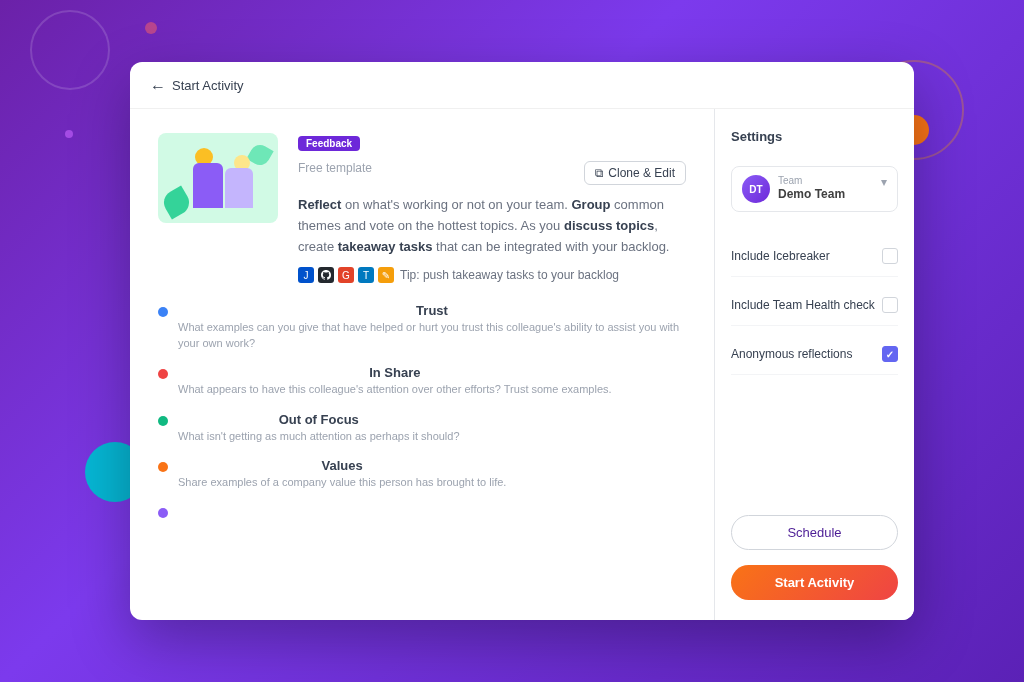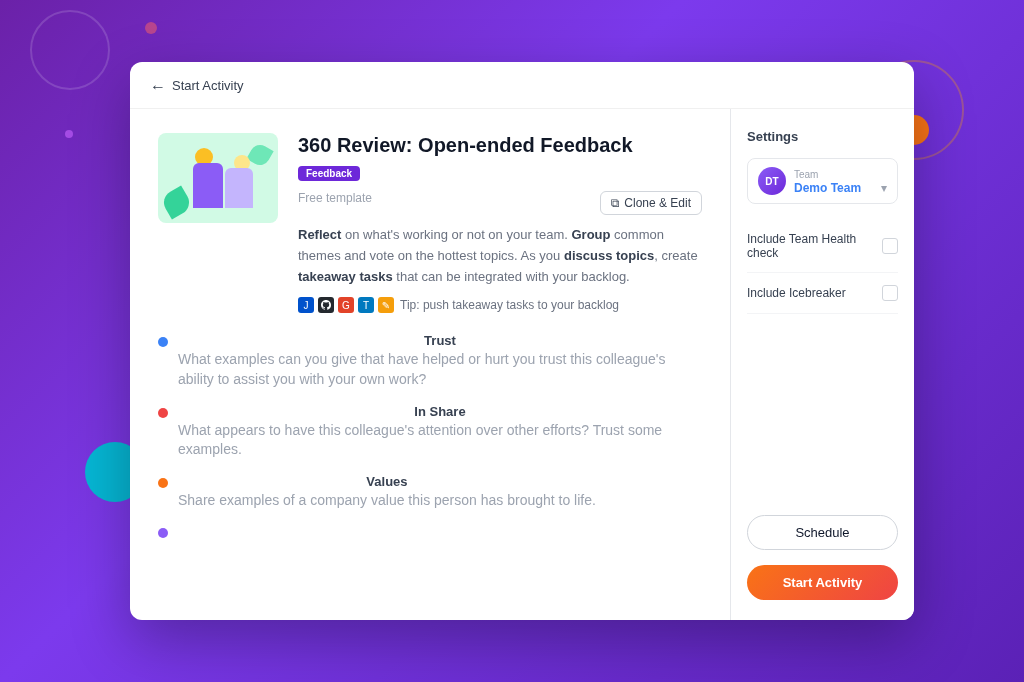--- a/index.html
+++ b/index.html
@@ -111,41 +111,41 @@
 
     
     .content-area {
       flex: 1;
       padding: 24px 28px;
       overflow-y: auto;
     }
 
     
     .sidebar {
-      width: 184px;
+      width: 200px;
       border-left: 1px solid #e5e7eb;
       padding: 20px 16px;
       display: flex;
       flex-direction: column;
-      gap: 0;
+      gap: 8px;
       background: #fff;
       flex-shrink: 0;
     }
 
     .sidebar-title {
       font-size: 13px;
       font-weight: 600;
       color: #374151;
       margin-bottom: 14px;
     }
 
     
     .team-selector {
       display: flex;
-      align-items: flex-end;
+      align-items: flex-start;
       gap: 8px;
       border: 1px solid #e5e7eb;
       border-radius: 8px;
       padding: 8px 10px;
       cursor: pointer;
       margin-bottom: 16px;
     }
     .team-avatar {
       width: 28px;
       height: 28px;
@@ -162,21 +162,21 @@
       flex: 1;
     }
     .team-label {
       font-size: 10px;
       color: #9ca3af;
       line-height: 1.2;
     }
     .team-name {
       font-size: 12px;
       font-weight: 600;
-      color: #3b82f6;
+      color: #404040;
       line-height: 1.2;
     }
     .chevron-down {
       color: #9ca3af;
       font-size: 12px;
     }
 
     
     .toggle-row {
       display: flex;
@@ -220,24 +220,24 @@
     
     .schedule-btn {
       display: flex;
       align-items: center;
       justify-content: center;
       border: 1.5px solid #d1d5db;
       border-radius: 24px;
       padding: 9px;
       font-size: 13px;
       font-weight: 500;
-      color: #0f172a;
+      color: #4c1d95;
       cursor: pointer;
       background: white;
-      margin-bottom: 15px;
+      margin-bottom: 7px;
     }
     .start-btn {
       display: flex;
       align-items: center;
       justify-content: center;
       border: none;
       border-radius: 24px;
       padding: 10px;
       font-size: 13px;
       font-weight: 600;
@@ -422,21 +422,21 @@
 
     .question-content {}
     .question-title {
       font-size: 13px;
       font-weight: 600;
       color: #374151;
       margin-bottom: 2px;
       text-align: center;
     }
     .question-desc {
-      font-size: 14px;
+      font-size: 11px;
       color: #9ca3af;
       line-height: 1.4;
     }
   </style>
 </head>
 <body>
 
 <div class="bg-circle bg-circle-1"></div>
 <div class="bg-circle bg-circle-2"></div>
 <div class="bg-circle bg-circle-3"></div>
@@ -466,21 +466,20 @@
             <div class="img-leaf-1"></div>
             <div class="img-leaf-2"></div>
             <div class="img-head-1"></div>
             <div class="img-figure-1"></div>
             <div class="img-head-2"></div>
             <div class="img-figure-2"></div>
           </div>
         </div>
 
         <div class="activity-info">
-          <div class="activity-title">360 Review: Open-ended Feedback</div>
           <div class="badge-feedback">Feedback</div>
 
           <div class="free-template-row">
             <span class="free-template-text">Free template</span>
             <button class="clone-btn">
               <span class="clone-icon">⧉</span>
               <span>Clone &amp; Edit</span>
             </button>
           </div>
 
@@ -516,20 +515,27 @@
         </div>
 
         <div class="question-item">
           <div class="question-dot dot-red"></div>
           <div class="question-content">
             <div class="question-title">In Share</div>
             <div class="question-desc">What appears to have this colleague's attention over other efforts? Trust some examples.</div>
           </div>
         </div>
 
+        <div class="question-item">
+          <div class="question-dot dot-green"></div>
+          <div class="question-content">
+            <div class="question-title">Out of Focus</div>
+            <div class="question-desc">What isn't getting as much attention as perhaps it should?</div>
+          </div>
+        </div>
 
         <div class="question-item">
           <div class="question-dot dot-orange"></div>
           <div class="question-content">
             <div class="question-title">Values</div>
             <div class="question-desc">Share examples of a company value this person has brought to life.</div>
           </div>
         </div>
 
         <div class="question-item">
@@ -546,29 +552,33 @@
       <div class="team-selector">
         <div class="team-avatar">DT</div>
         <div class="team-info">
           <div class="team-label">Team</div>
           <div class="team-name">Demo Team</div>
         </div>
         <div class="chevron-down">▾</div>
       </div>
 
       <div class="toggle-row">
+        <span class="toggle-label">Include Icebreaker</span>
+        <div class="checkbox"></div>
+      </div>
+
+      <div class="toggle-row">
         <span class="toggle-label">Include Team Health check</span>
         <div class="checkbox"></div>
       </div>
 
       <div class="toggle-row">
-        <span class="toggle-label">Include Icebreaker</span>
-        <div class="checkbox"></div>
+        <span class="toggle-label">Anonymous reflections</span>
+        <div class="checkbox checked"></div>
       </div>
-
 
       <div class="sidebar-spacer"></div>
 
       <button class="schedule-btn">
         <span>Schedule</span>
       </button>
 
       <button class="start-btn">
         <span>Start Activity</span>
       </button>

